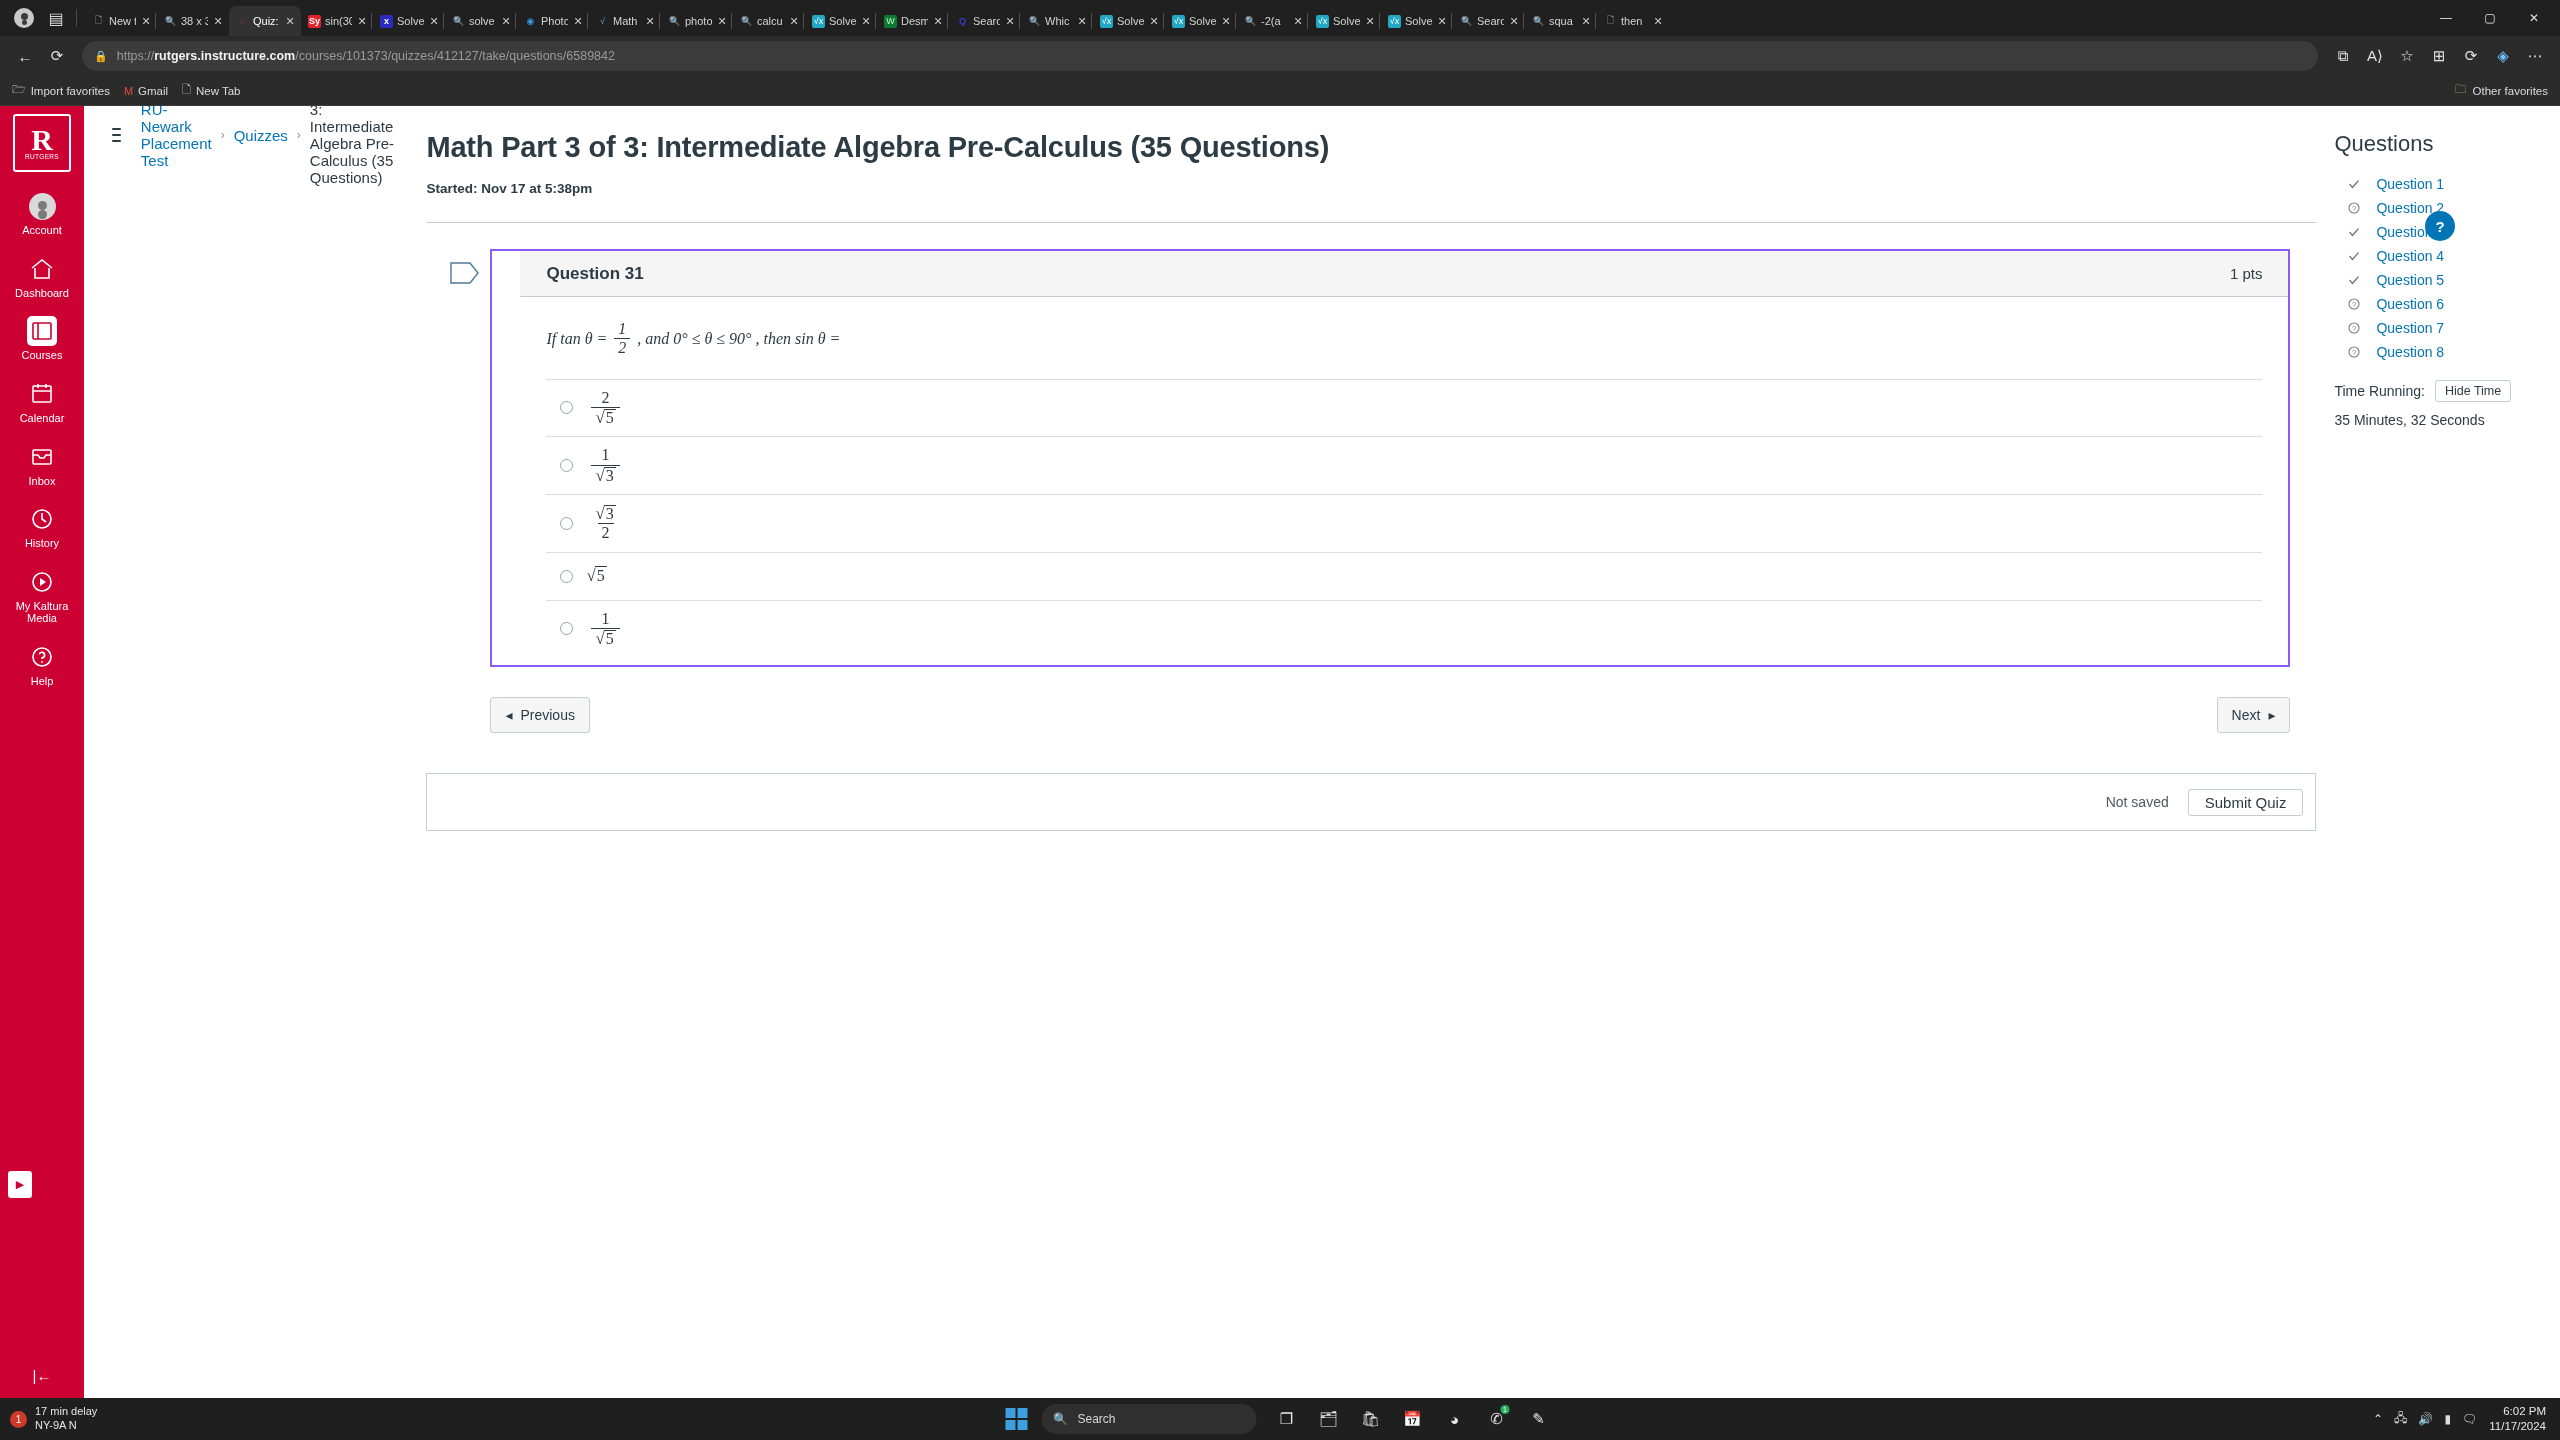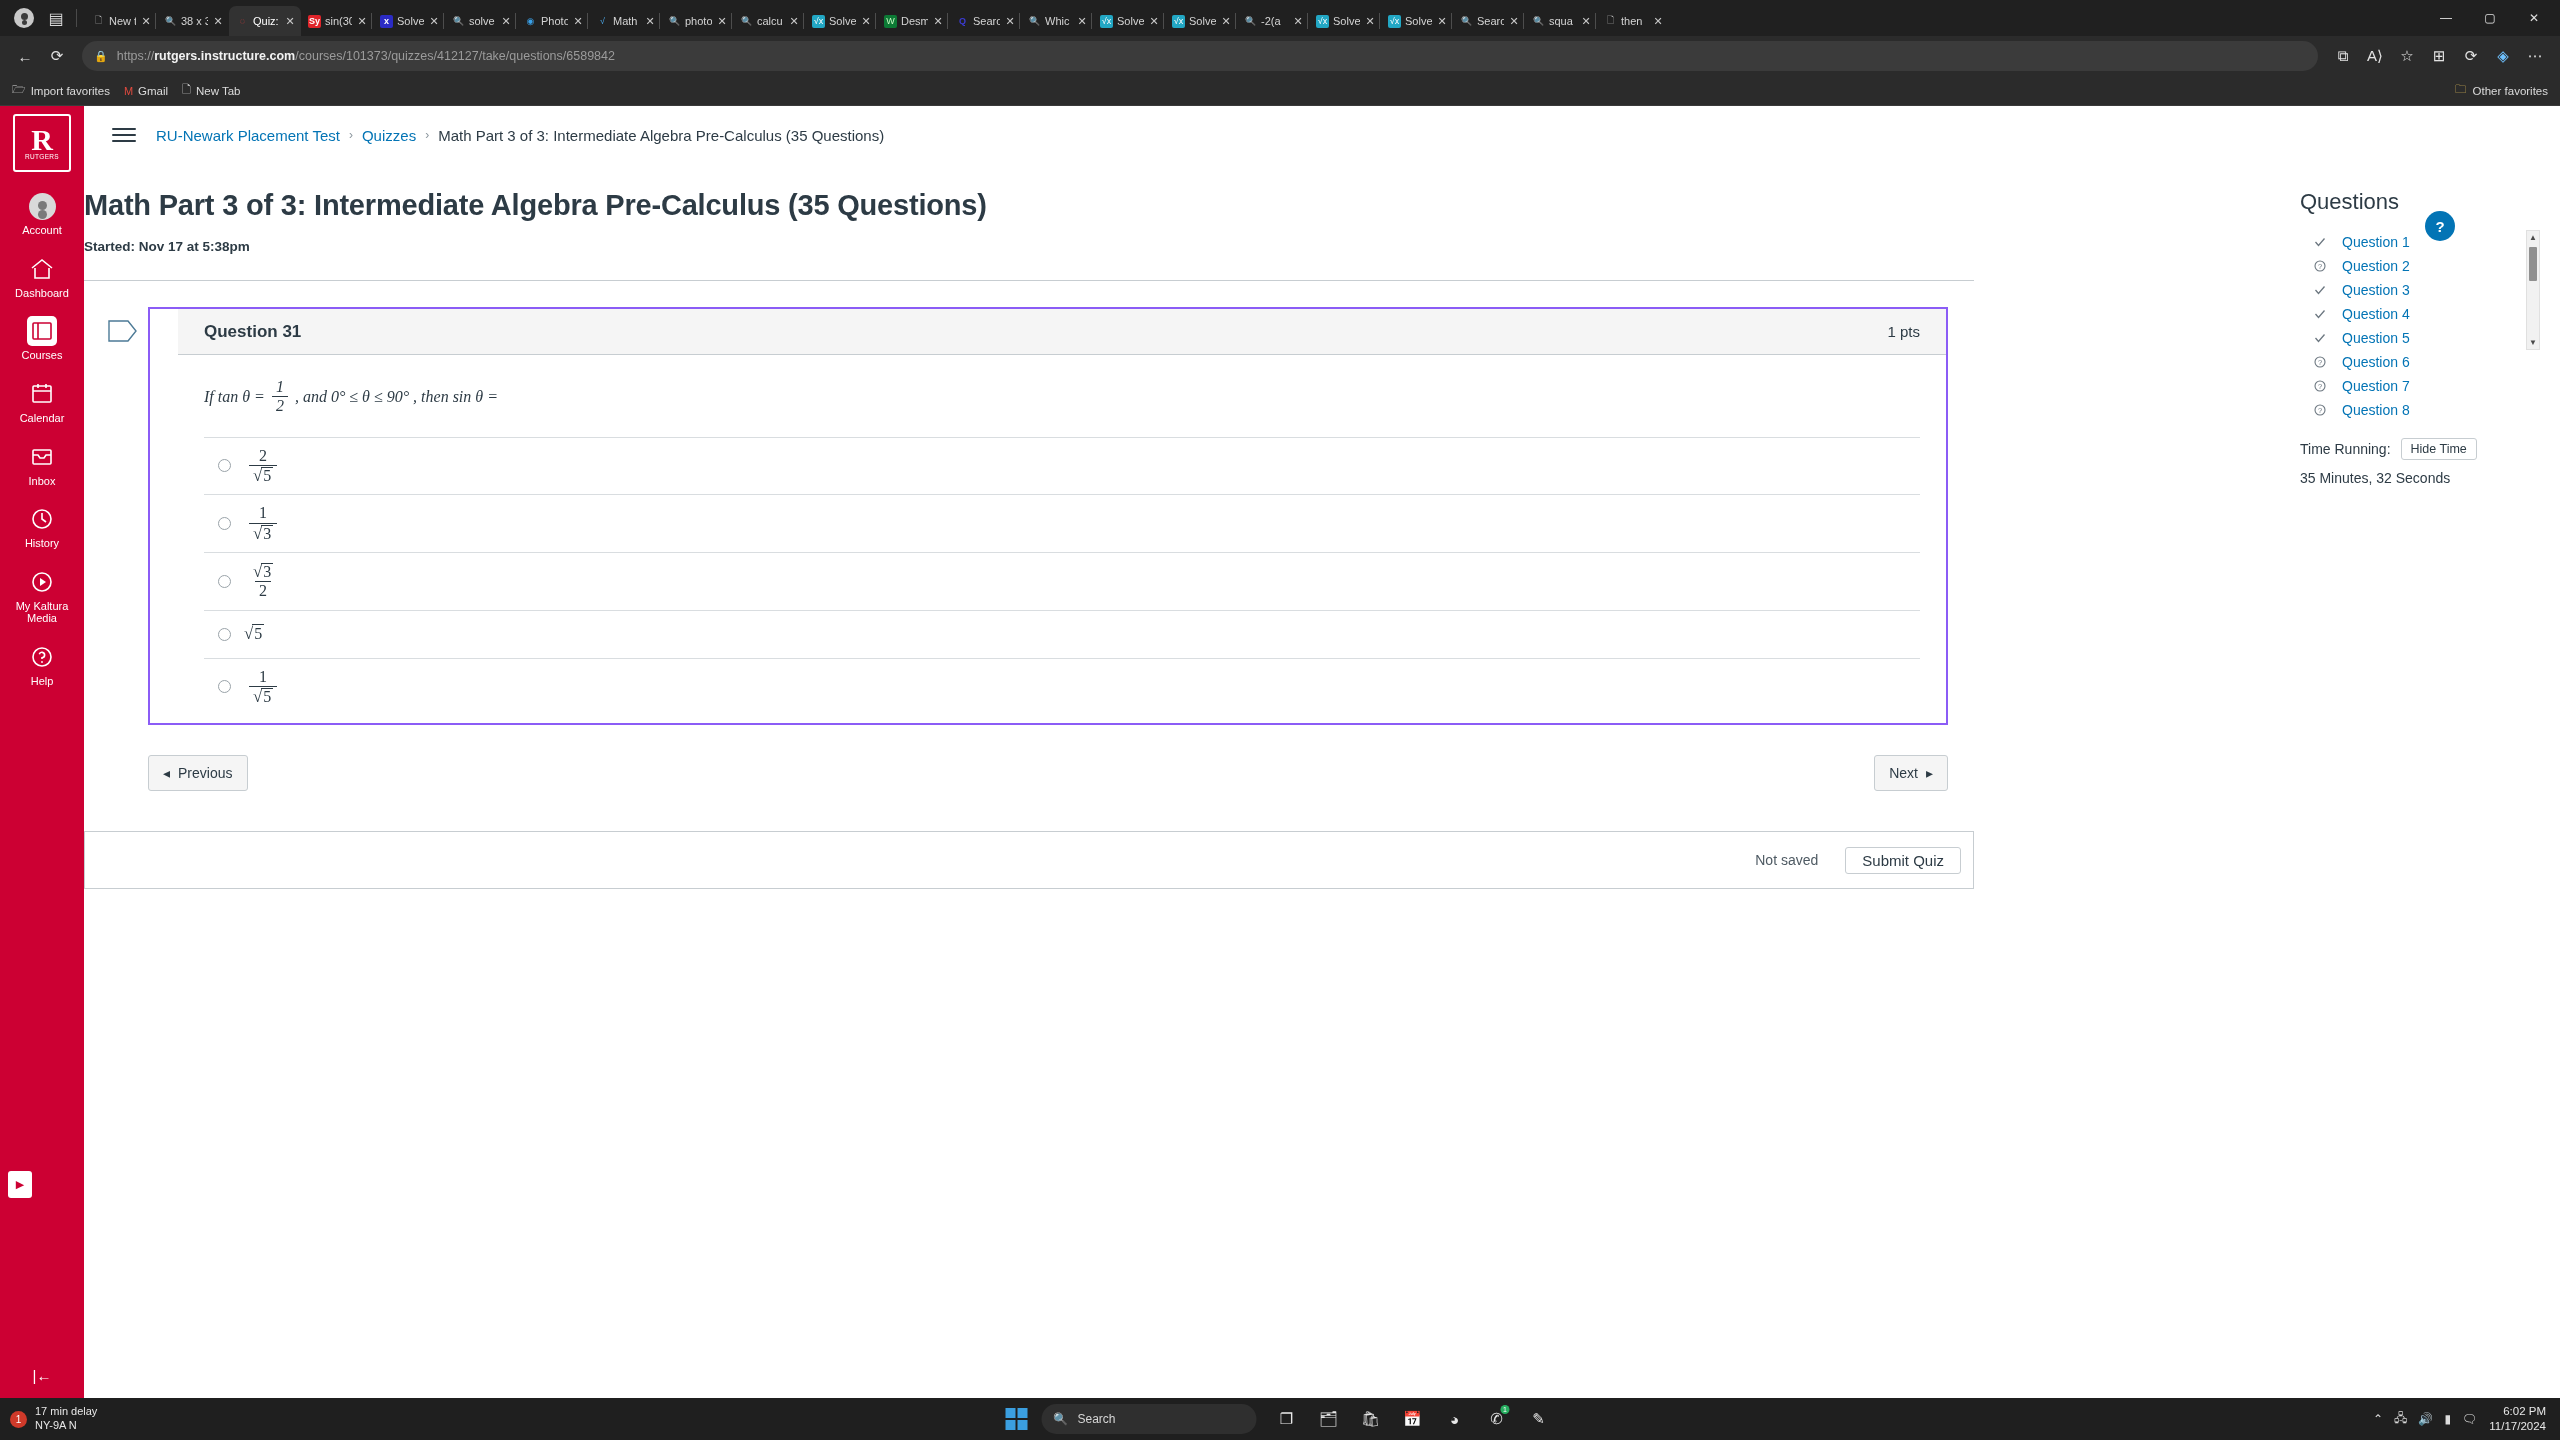--- a/index.html
+++ b/index.html
@@ -106,21 +106,21 @@
   .gnav-avatar { width:27px;height:27px;border-radius:50%;background:#d9d9d9; display:flex;align-items:center;justify-content:center;}
   .gnav-avatar::after{content:"";width:9px;height:9px;border-radius:50%;background:#7a7a7a;box-shadow:0 9px 0 0 #7a7a7a;margin-bottom:1px;}
   .gnav-bottom { margin-top:auto; padding-bottom:14px; }
   .gnav-expand {
     position:absolute; bottom:auto; top:1065px; left:8px; width:24px;height:27px;
     background:#fff; color:#cc0033; display:flex; align-items:center; justify-content:center;
     border-radius:3px; font-size:11px;
   }
 
   
-  .content { flex:1; display:flex; flex-direction:column; min-width:0; background:#fff; }
+  .content { flex:1; display:flex; flex-direction:row; min-width:0; background:#fff; }
   .breadcrumbbar { height:58px; display:flex; align-items:center; padding:0 18px 0 28px; gap:20px; }
   .hamburger { display:flex; flex-direction:column; gap:4px; width:24px; }
   .hamburger span { height:2px; background:#2d3b45; border-radius:1px; display:block; }
   .crumbs { display:flex; align-items:center; gap:9px; font-size:15px; color:#2d3b45; }
   .crumbs a { color:#0374b5; text-decoration:none; }
   .crumb-sep { color:#8b969e; font-size:12px; }
   .help-badge {
     position:absolute; right:105px; top:105px; width:30px;height:30px;border-radius:50%;
     background:#0374b5; color:#fff; display:flex;align-items:center;justify-content:center;
     font-size:15px; font-weight:bold;
@@ -173,21 +173,21 @@
   .ansmath { font-family:"Liberation Serif", serif; font-size:16px; color:#2d3b45; display:flex; align-items:center; }
 
   .navrow { display:flex; justify-content:space-between; margin-top:30px; width:1800px; margin-left:64px; }
   .btn {
     border:1px solid #c7cdd1; background:#fff; border-radius:3px; padding:0 14px; height:36px;
     display:flex; align-items:center; gap:8px; font-size:14px; color:#2d3b45;
   }
   .btn.nav { background:#f5f5f5; }
   .submitbar {
     margin-top:40px; margin-left:0; width:1890px; border:1px solid #c7cdd1; height:58px;
-    display:flex; align-items:center; justify-content:flex-end; gap:27px; padding:0 12px;
+    display:flex; align-items:center; justify-content:flex-end; gap:19px; padding:0 12px;
   }
   .notsaved { font-size:14px; color:#4e5a63; }
   .btn-submit { border:1px solid #c7cdd1; background:#fff; border-radius:3px; padding:0 16px; height:27px;
     display:flex;align-items:center; font-size:15px; color:#2d3b45; }
 
   
   .qpanel { width:278px; flex:0 0 278px; padding:25px 20px 0 18px; }
   .qpanel h3 { font-size:22px; font-weight:normal; color:#2d3b45; margin-bottom:15px; }
   .qlist-wrap { display:flex; }
   .qlist { flex:1; padding-left:12px; }

